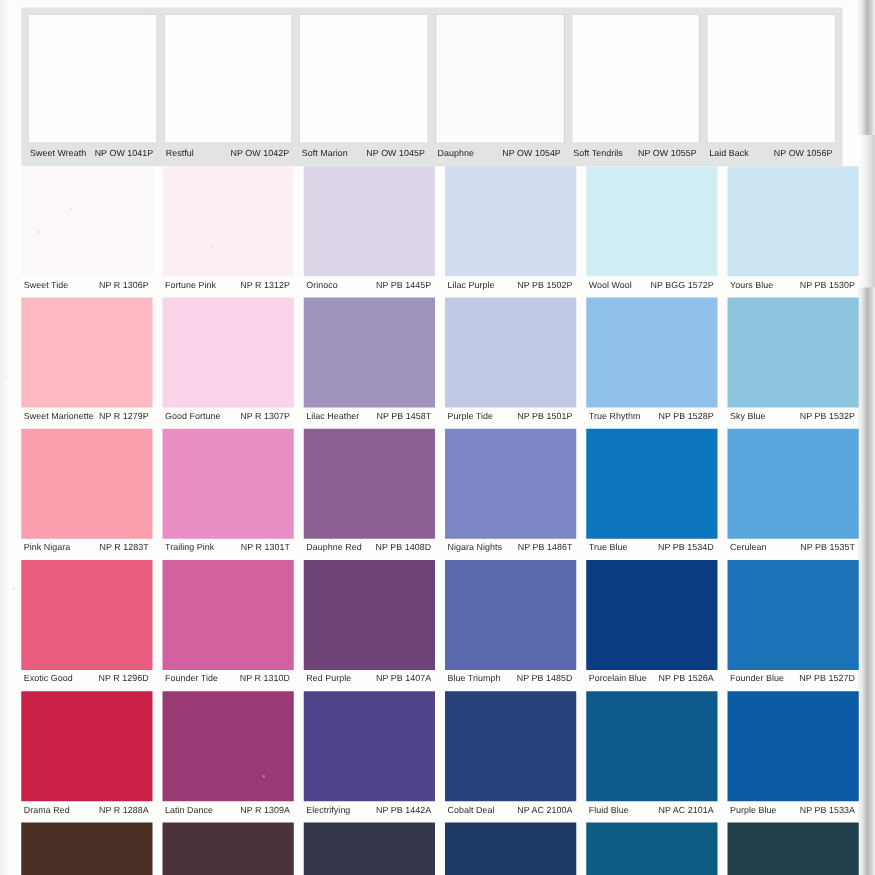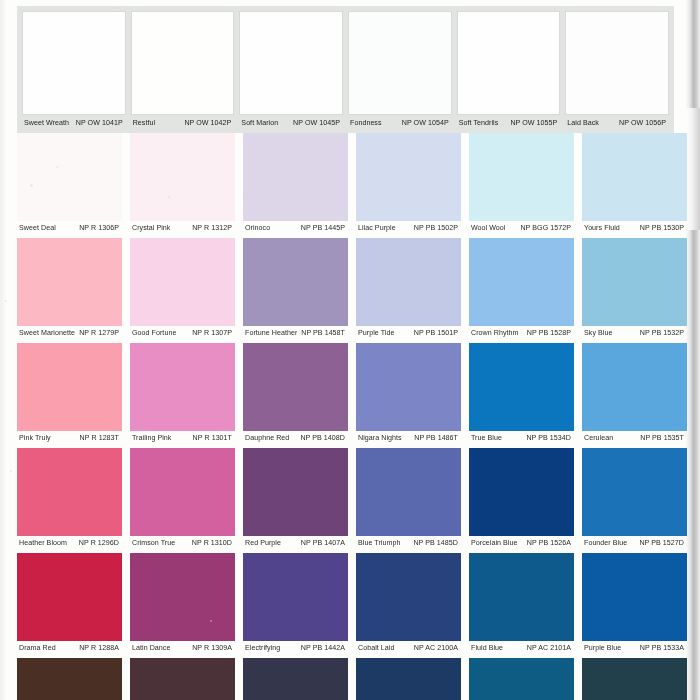--- a/index.html
+++ b/index.html
@@ -155,21 +155,21 @@
         </div>
         <div class="label-cell">
           <span class="label-name">Restful</span>
           <span class="label-code">NP OW 1042P</span>
         </div>
         <div class="label-cell">
           <span class="label-name">Soft Marion</span>
           <span class="label-code">NP OW 1045P</span>
         </div>
         <div class="label-cell">
-          <span class="label-name">Fondness</span>
+          <span class="label-name">Dauphne</span>
           <span class="label-code">NP OW 1054P</span>
         </div>
         <div class="label-cell">
           <span class="label-name">Soft Tendrils</span>
           <span class="label-code">NP OW 1055P</span>
         </div>
         <div class="label-cell">
           <span class="label-name">Laid Back</span>
           <span class="label-code">NP OW 1056P</span>
         </div>
@@ -179,41 +179,41 @@
       <div class="swatches">
         <div class="swatch" style="background-color: rgb(253, 248, 248);"></div>
         <div class="swatch" style="background-color: rgb(251, 239, 243);"></div>
         <div class="swatch" style="background-color: rgb(220, 214, 232);"></div>
         <div class="swatch" style="background-color: rgb(212, 221, 240);"></div>
         <div class="swatch" style="background-color: rgb(210, 238, 245);"></div>
         <div class="swatch" style="background-color: rgb(203, 228, 241);"></div>
       </div>
       <div class="labels">
         <div class="label-cell">
-          <span class="label-name">Sweet Deal</span>
+          <span class="label-name">Sweet Tide</span>
           <span class="label-code">NP R 1306P</span>
         </div>
         <div class="label-cell">
-          <span class="label-name">Crystal Pink</span>
+          <span class="label-name">Fortune Pink</span>
           <span class="label-code">NP R 1312P</span>
         </div>
         <div class="label-cell">
           <span class="label-name">Orinoco</span>
           <span class="label-code">NP PB 1445P</span>
         </div>
         <div class="label-cell">
           <span class="label-name">Lilac Purple</span>
           <span class="label-code">NP PB 1502P</span>
         </div>
         <div class="label-cell">
           <span class="label-name">Wool Wool</span>
           <span class="label-code">NP BGG 1572P</span>
         </div>
         <div class="label-cell">
-          <span class="label-name">Yours Fluid</span>
+          <span class="label-name">Yours Blue</span>
           <span class="label-code">NP PB 1530P</span>
         </div>
       </div>
     </div>
     <div class="row row-plain">
       <div class="swatches">
         <div class="swatch" style="background-color: rgb(252, 185, 195);"></div>
         <div class="swatch" style="background-color: rgb(249, 211, 232);"></div>
         <div class="swatch" style="background-color: rgb(160, 148, 189);"></div>
         <div class="swatch" style="background-color: rgb(194, 201, 230);"></div>
@@ -223,49 +223,49 @@
       <div class="labels">
         <div class="label-cell">
           <span class="label-name">Sweet Marionette</span>
           <span class="label-code">NP R 1279P</span>
         </div>
         <div class="label-cell">
           <span class="label-name">Good Fortune</span>
           <span class="label-code">NP R 1307P</span>
         </div>
         <div class="label-cell">
-          <span class="label-name">Fortune Heather</span>
+          <span class="label-name">Lilac Heather</span>
           <span class="label-code">NP PB 1458T</span>
         </div>
         <div class="label-cell">
           <span class="label-name">Purple Tide</span>
           <span class="label-code">NP PB 1501P</span>
         </div>
         <div class="label-cell">
-          <span class="label-name">Crown Rhythm</span>
+          <span class="label-name">True Rhythm</span>
           <span class="label-code">NP PB 1528P</span>
         </div>
         <div class="label-cell">
           <span class="label-name">Sky Blue</span>
           <span class="label-code">NP PB 1532P</span>
         </div>
       </div>
     </div>
     <div class="row row-plain">
       <div class="swatches">
         <div class="swatch" style="background-color: rgb(250, 159, 174);"></div>
         <div class="swatch" style="background-color: rgb(233, 142, 196);"></div>
         <div class="swatch" style="background-color: rgb(142, 97, 148);"></div>
         <div class="swatch" style="background-color: rgb(124, 134, 198);"></div>
         <div class="swatch" style="background-color: rgb(11, 118, 189);"></div>
         <div class="swatch" style="background-color: rgb(90, 167, 221);"></div>
       </div>
       <div class="labels">
         <div class="label-cell">
-          <span class="label-name">Pink Truly</span>
+          <span class="label-name">Pink Nigara</span>
           <span class="label-code">NP R 1283T</span>
         </div>
         <div class="label-cell">
           <span class="label-name">Trailing Pink</span>
           <span class="label-code">NP R 1301T</span>
         </div>
         <div class="label-cell">
           <span class="label-name">Dauphne Red</span>
           <span class="label-code">NP PB 1408D</span>
         </div>
@@ -287,25 +287,25 @@
       <div class="swatches">
         <div class="swatch" style="background-color: rgb(232, 93, 128);"></div>
         <div class="swatch" style="background-color: rgb(211, 96, 159);"></div>
         <div class="swatch" style="background-color: rgb(110, 68, 120);"></div>
         <div class="swatch" style="background-color: rgb(90, 104, 173);"></div>
         <div class="swatch" style="background-color: rgb(10, 60, 128);"></div>
         <div class="swatch" style="background-color: rgb(28, 114, 182);"></div>
       </div>
       <div class="labels">
         <div class="label-cell">
-          <span class="label-name">Heather Bloom</span>
+          <span class="label-name">Exotic Good</span>
           <span class="label-code">NP R 1296D</span>
         </div>
         <div class="label-cell">
-          <span class="label-name">Crimson True</span>
+          <span class="label-name">Founder Tide</span>
           <span class="label-code">NP R 1310D</span>
         </div>
         <div class="label-cell">
           <span class="label-name">Red Purple</span>
           <span class="label-code">NP PB 1407A</span>
         </div>
         <div class="label-cell">
           <span class="label-name">Blue Triumph</span>
           <span class="label-code">NP PB 1485D</span>
         </div>
@@ -335,21 +335,21 @@
         </div>
         <div class="label-cell">
           <span class="label-name">Latin Dance</span>
           <span class="label-code">NP R 1309A</span>
         </div>
         <div class="label-cell">
           <span class="label-name">Electrifying</span>
           <span class="label-code">NP PB 1442A</span>
         </div>
         <div class="label-cell">
-          <span class="label-name">Cobalt Laid</span>
+          <span class="label-name">Cobalt Deal</span>
           <span class="label-code">NP AC 2100A</span>
         </div>
         <div class="label-cell">
           <span class="label-name">Fluid Blue</span>
           <span class="label-code">NP AC 2101A</span>
         </div>
         <div class="label-cell">
           <span class="label-name">Purple Blue</span>
           <span class="label-code">NP PB 1533A</span>
         </div>

